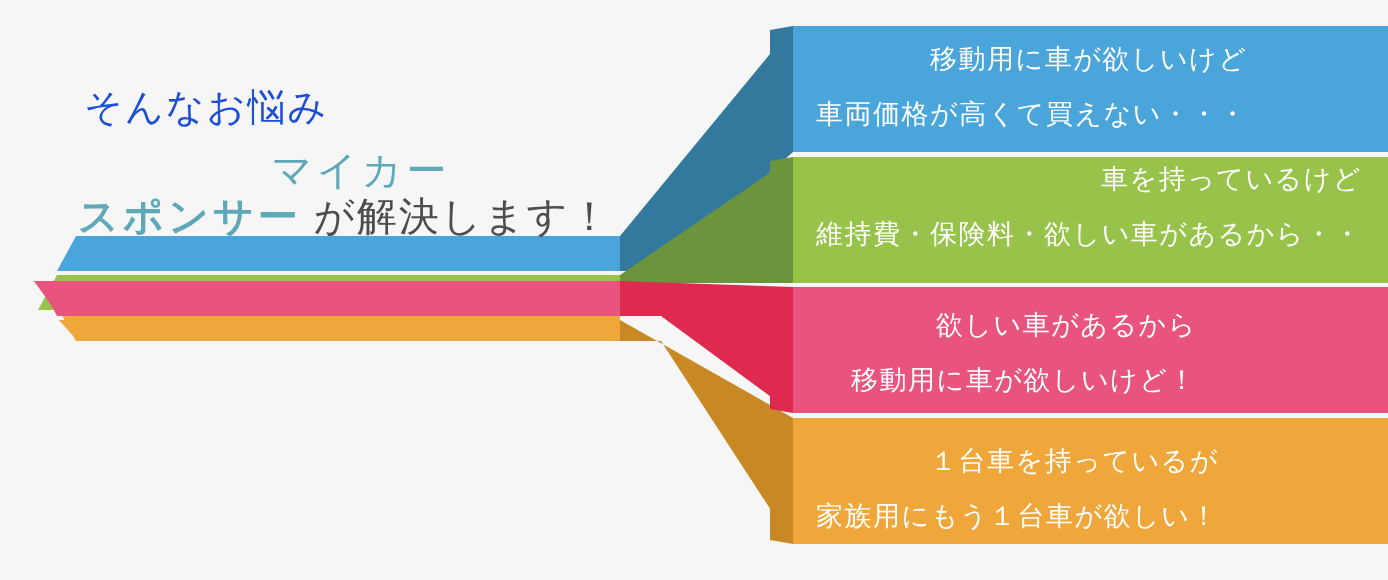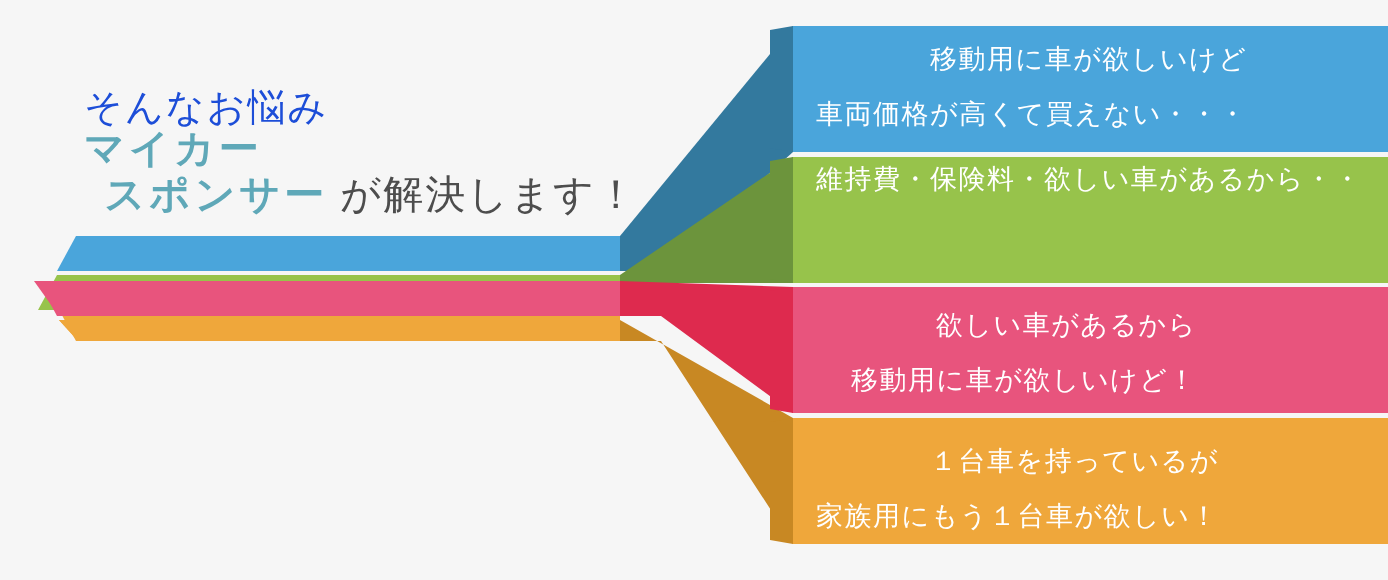--- a/index.html
+++ b/index.html
@@ -19,32 +19,32 @@
     user-select:none;
   }
   .hl-line{white-space:nowrap;}
   .hl-1{
     font-size:38px;color:#1d4ed8;
     font-family:"Liberation Serif","DejaVu Serif",serif;
     letter-spacing:2px;
     padding-left:6px;
   }
   .hl-2{
-    font-size:40px;margin-top:2px;
+    font-size:40px;margin-top:24px;
     letter-spacing:4px;
-    font-weight:bold;
+    font-weight:normal;
     color:#5fa8b8;
     font-family:"DejaVu Sans","Liberation Sans",sans-serif;
     padding-left:6px;
+    text-align:center;
   }
   .hl-3{
     margin-top:6px;
     letter-spacing:0px;
     white-space:nowrap;
-    text-align:right;
   }
   .hl-3 .kana{
     font-size:40px;font-weight:bold;color:#5fa8b8;letter-spacing:4px;
     font-family:"DejaVu Sans","Liberation Sans",sans-serif;
   }
   .hl-3 .tail{
     font-size:40px;color:#4d4d4d;letter-spacing:2px;
     font-family:"Liberation Serif","DejaVu Serif",serif;
   }
 
@@ -108,20 +108,21 @@
       <span class="kana">スポンサー</span><span class="tail"> が解決します！</span>
     </div>
   </div>
 
   <div class="panel-text" style="left:816px;top:46px;">
     <span class="ln">移動用に車が欲しいけど</span>
     <span class="ln">車両価格が高くて買えない・・・</span>
   </div>
 
   <div class="panel-text" style="left:816px;top:166px;">
+    <span class="ln">車を持っているけど</span>
     <span class="ln">維持費・保険料・欲しい車があるから・・</span>
   </div>
 
   <div class="panel-text" style="left:851px;top:312px;">
     <span class="ln">欲しい車があるから</span>
     <span class="ln">移動用に車が欲しいけど！</span>
   </div>
 
   <div class="panel-text" style="left:816px;top:448px;">
     <span class="ln">１台車を持っているが</span>

